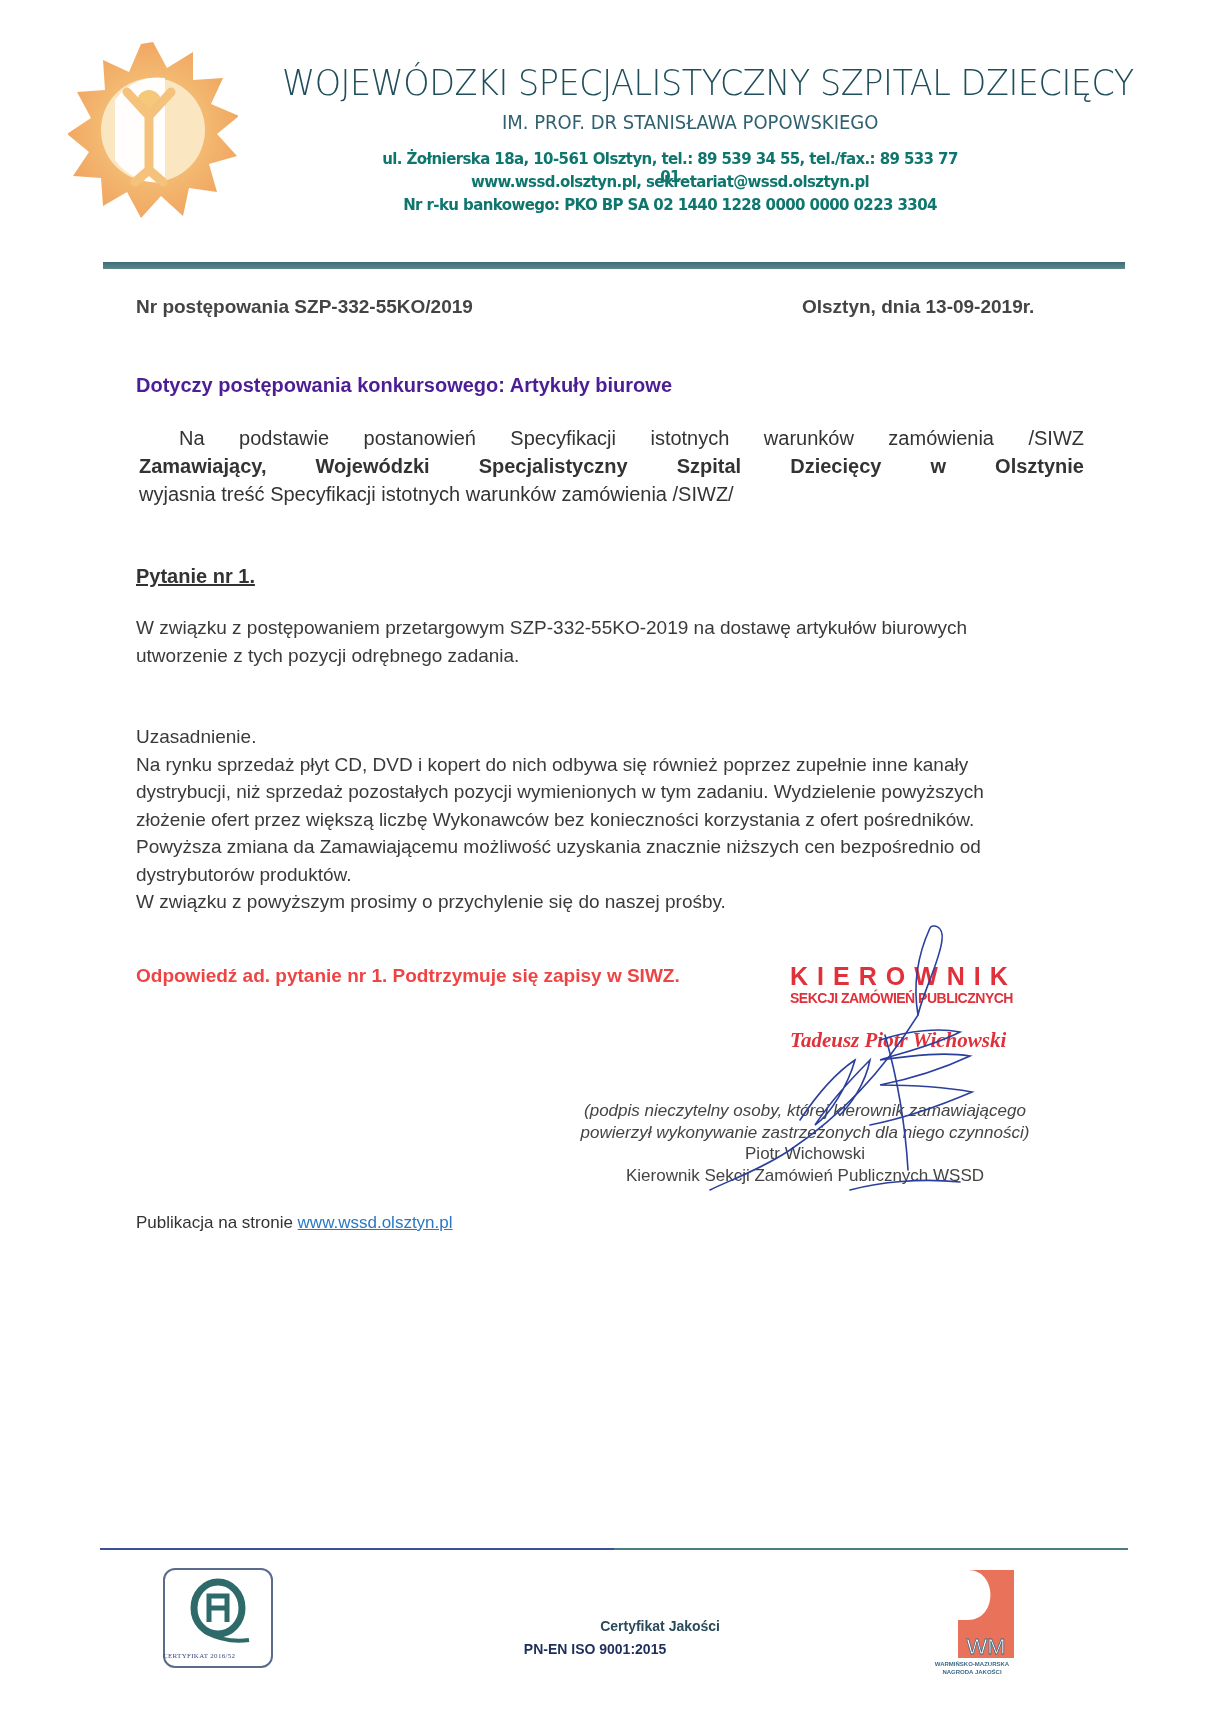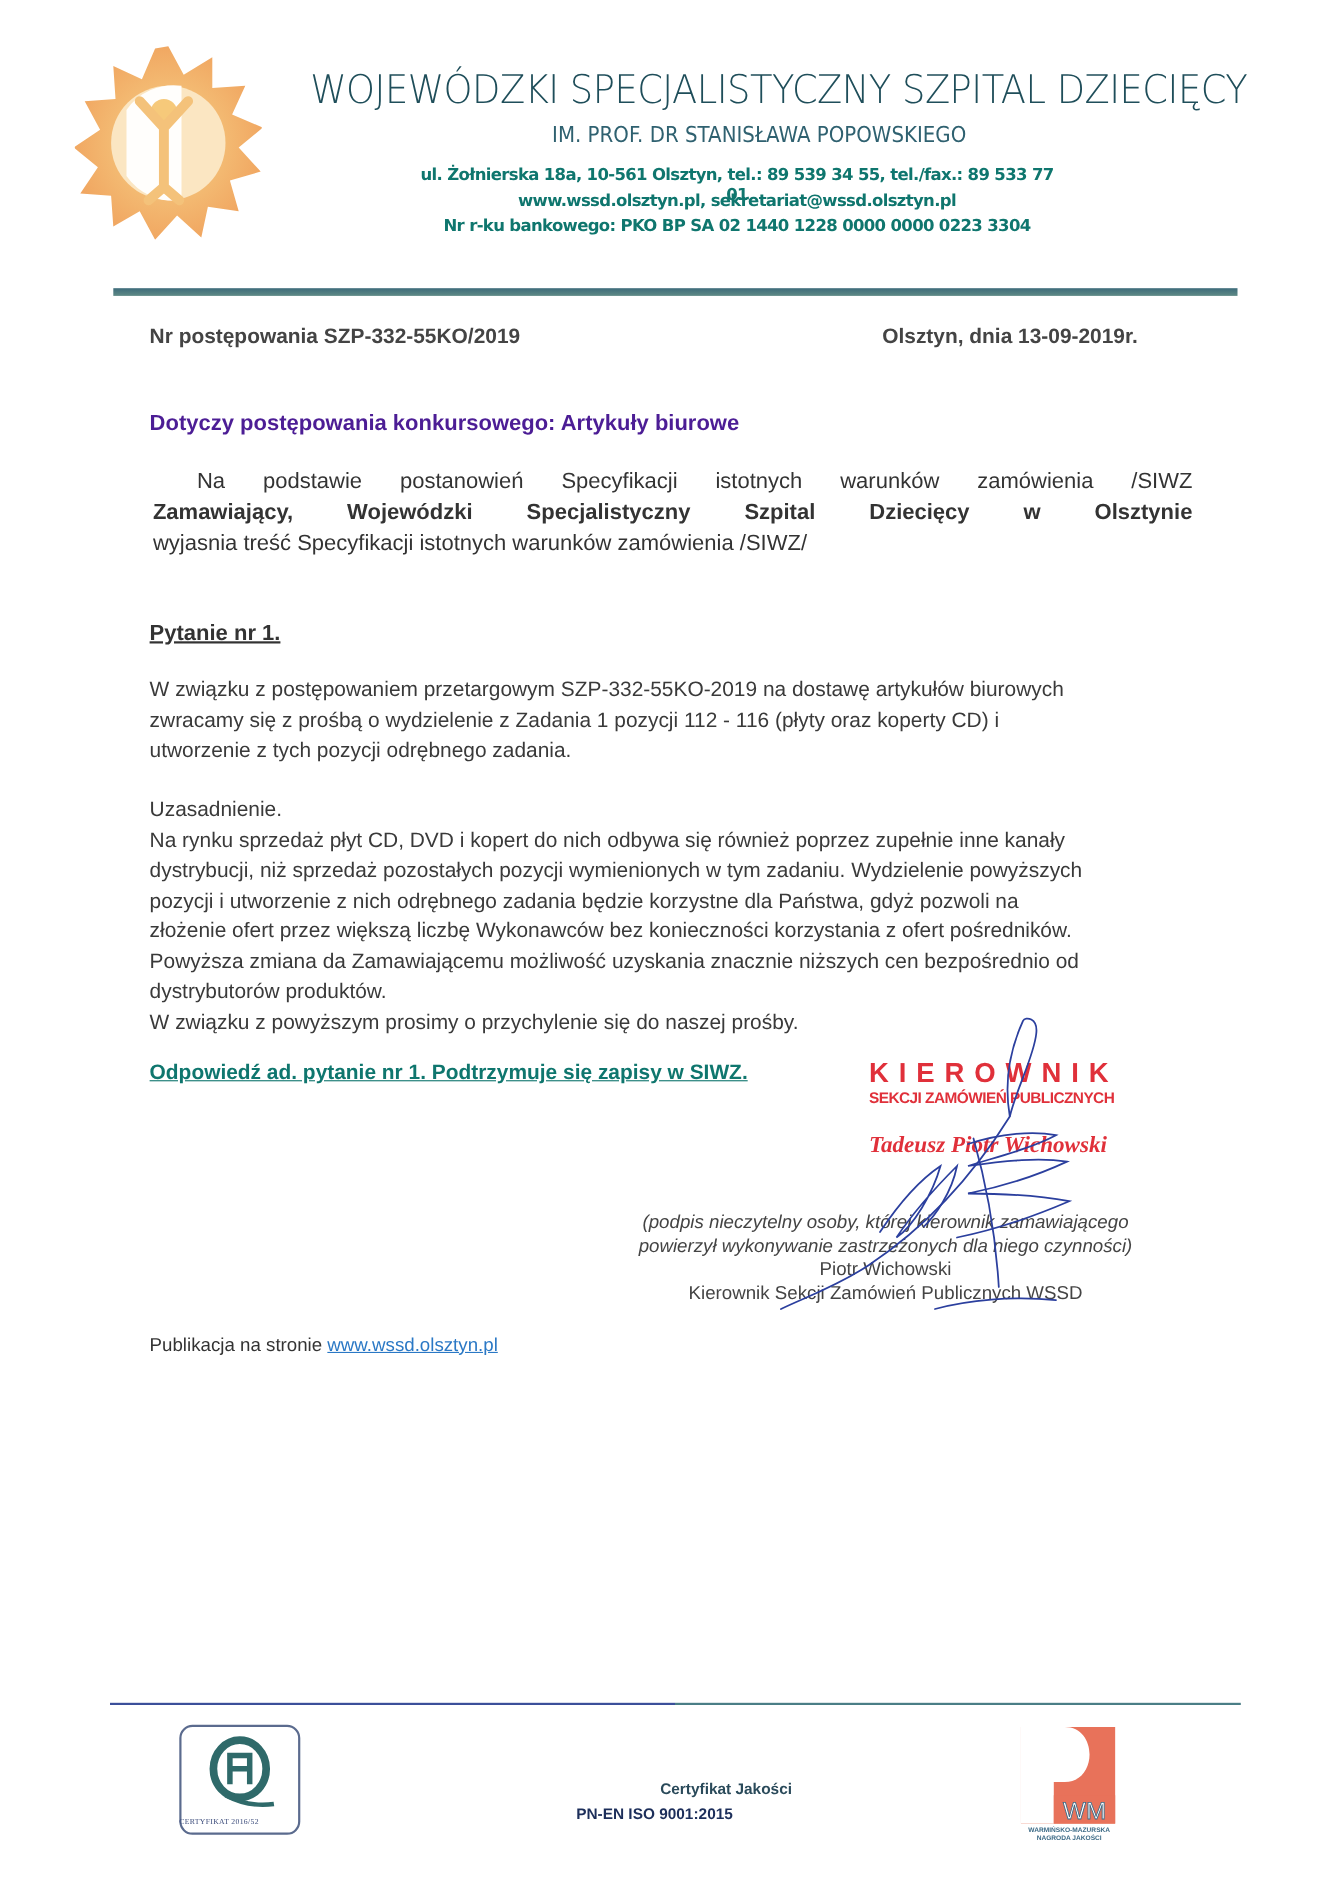--- a/index.html
+++ b/index.html
@@ -27,21 +27,21 @@
   .intro p.last { text-align-last: left; }
   .intro .first { text-indent: 40px; }
   .intro b { font-weight: bold; }
 
   .q-title { left: 136px; top: 565px; font-size: 20px; font-weight: bold; color: #333; text-decoration: underline; }
   .para { left: 136px; width: 950px; font-size: 19px; line-height: 27.5px; color: #3a3a3a; }
   .para p { margin: 0; white-space: nowrap; }
   .q-body { top: 614px; }
   .justif { top: 723px; }
 
-  .answer { left: 136px; top: 965px; font-size: 19px; font-weight: bold; color: #0f766e; text-decoration: underline; }
+  .answer { left: 136px; top: 965px; font-size: 19px; font-weight: bold; color: #ef4444; }
 
   
   .stamp-t1 { left: 790px; top: 962px; font-size: 25px; font-weight: bold; color: #e0303a; letter-spacing: 9px; }
   .stamp-t2 { left: 790px; top: 990px; font-size: 14px; font-weight: bold; color: #e0303a; letter-spacing: -0.5px; }
   .stamp-name { left: 790px; top: 1028px; font-size: 21px; font-style: italic; font-weight: bold; color: #e0303a; font-family: "Liberation Serif", serif; }
   .signature { left: 680px; top: 920px; width: 340px; height: 290px; pointer-events: none; }
 
   .sig-block { left: 540px; top: 1100px; width: 530px; text-align: center; font-size: 17px; line-height: 21.5px; color: #444; }
   .sig-block .it { font-style: italic; }
 
@@ -93,29 +93,27 @@
 <div class="abs intro">
   <p class="first">Na podstawie postanowień Specyfikacji istotnych warunków zamówienia /SIWZ</p>
   <p><b>Zamawiający, Wojewódzki Specjalistyczny Szpital Dziecięcy w Olsztynie</b></p>
   <p class="last">wyjasnia treść  Specyfikacji istotnych warunków zamówienia /SIWZ/</p>
 </div>
 
 <div class="abs q-title">Pytanie nr 1.</div>
 
 <div class="abs para q-body">
   <p>W związku z postępowaniem przetargowym SZP-332-55KO-2019 na dostawę artykułów biurowych</p>
-  <p>zwracamy się z prośbą o wydzielenie z Zadania 1 pozycji 112 - 116 (płyty oraz koperty CD) i</p>
   <p>utworzenie z tych pozycji odrębnego zadania.</p>
 </div>
 
 <div class="abs para justif">
   <p>Uzasadnienie.</p>
   <p>Na rynku sprzedaż płyt CD, DVD i kopert do nich odbywa się również poprzez zupełnie inne kanały</p>
   <p>dystrybucji, niż sprzedaż pozostałych pozycji wymienionych w tym zadaniu. Wydzielenie powyższych</p>
-  <p>pozycji i utworzenie z nich odrębnego zadania  będzie korzystne dla Państwa, gdyż pozwoli na</p>
   <p>złożenie ofert przez większą liczbę Wykonawców bez  konieczności korzystania z ofert pośredników.</p>
   <p>Powyższa zmiana da Zamawiającemu możliwość uzyskania znacznie niższych cen bezpośrednio od</p>
   <p>dystrybutorów produktów.</p>
   <p>W związku z powyższym prosimy o przychylenie się do naszej prośby.</p>
 </div>
 
 <div class="abs answer">Odpowiedź ad. pytanie nr 1. Podtrzymuje się zapisy w SIWZ.</div>
 
 <div class="abs stamp-t1">KIEROWNIK</div>
 <div class="abs stamp-t2">SEKCJI ZAMÓWIEŃ PUBLICZNYCH</div>

